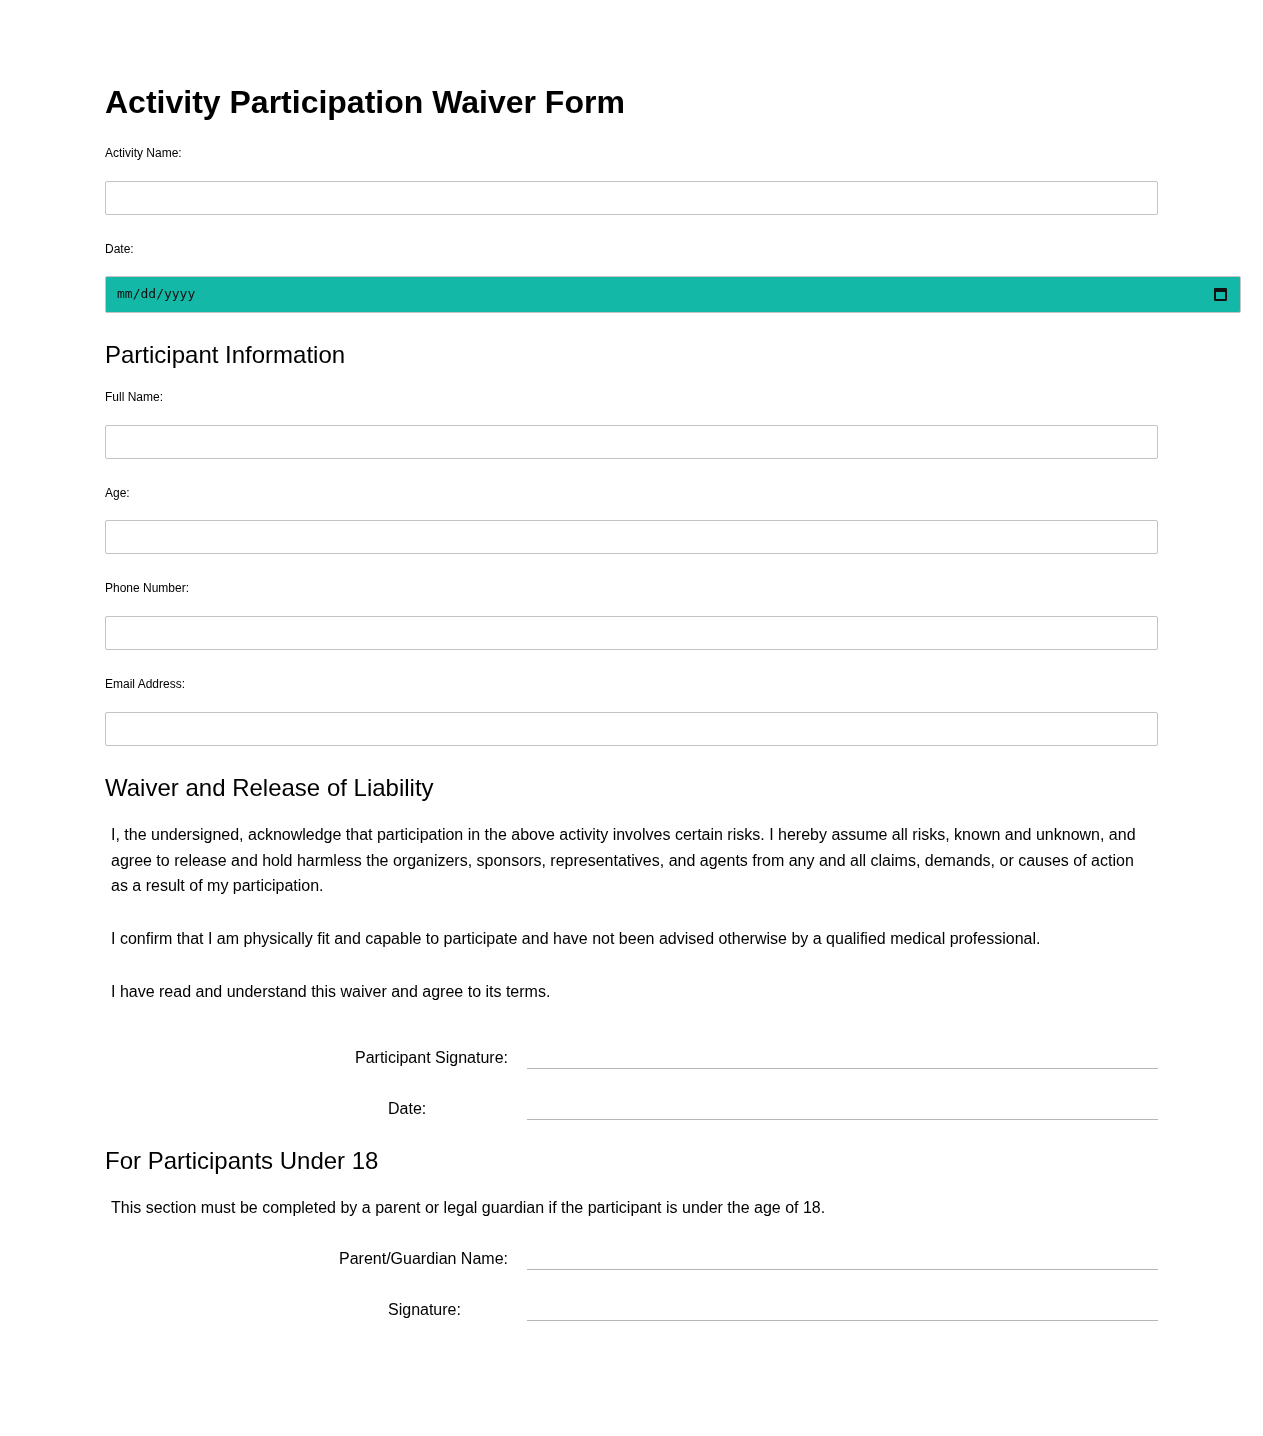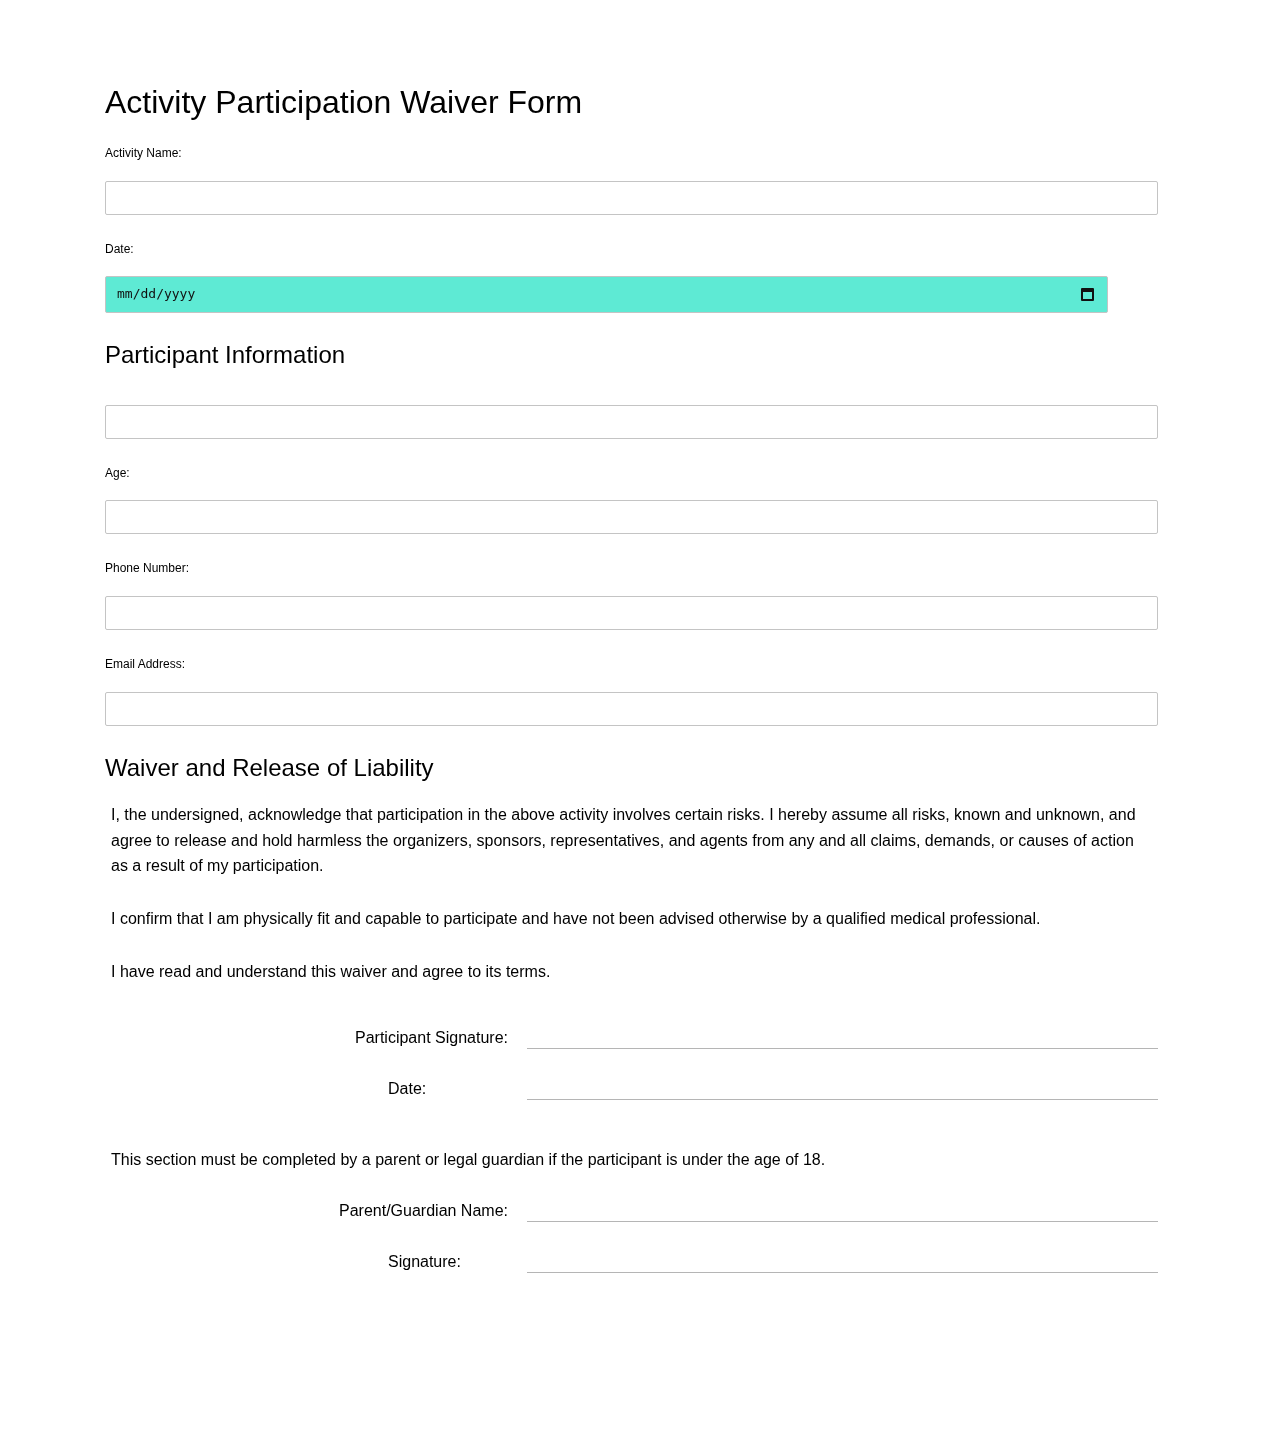--- a/index.html
+++ b/index.html
@@ -12,21 +12,21 @@
       font-size: 16px;
     }
     .container {
       position: relative;
       margin-left: 105px;
       width: 1053px;
       padding-top: 80px;
     }
     h1 {
       font-size: 32px;
-      font-weight: normal;
+      font-weight: bold;
       margin: 0;
       height: 46px;
       line-height: 44px;
     }
     h2 {
       font-size: 24px;
       font-weight: normal;
       margin: 0;
       line-height: 28px;
     }
@@ -41,25 +41,25 @@
       height: 34px;
       border: 1px solid #c4c4c4;
       border-radius: 2px;
       background: #fff;
       padding: 0 10px;
       font-family: "Liberation Sans", sans-serif;
       font-size: 15px;
     }
     .date-input {
       position: relative;
-      width: 1003px;
+      width: 1136px;
       height: 37px;
       border: 1px solid #c4c4c4;
       border-radius: 2px;
-      background: #5eead4;
+      background: #14b8a6;
     }
     .date-input .placeholder {
       position: absolute;
       left: 11px;
       top: 9px;
       font-family: "DejaVu Sans Mono", monospace;
       font-size: 13px;
       color: #111;
       letter-spacing: 0px;
     }
@@ -116,20 +116,21 @@
   <div style="height:17px"></div>
   <div class="date-input">
     <span class="placeholder">mm/dd/yyyy</span>
     <span class="cal-icon"></span>
   </div>
 
   <div style="height:28px"></div>
   <h2>Participant Information</h2>
 
   <div style="height:18px"></div>
+  <label class="label">Full Name:</label>
   <div style="height:18px"></div>
   <input class="text-input" type="text" value="" style="">
 
   <div style="height:24px"></div>
   <label class="label">Age:</label>
   <div style="height:17px"></div>
   <input class="text-input" type="text" value="" style="">
 
   <div style="height:24px"></div>
   <label class="label">Phone Number:</label>
@@ -157,20 +158,21 @@
     <input class="sig-line" type="text" value="" style="">
   </div>
 
   <div style="height:29px"></div>
   <div class="sig-row">
     <span class="sig-label">Date:</span>
     <input class="sig-line" type="text" value="" style="">
   </div>
 
   <div style="height:28px"></div>
+  <h2>For Participants Under 18</h2>
 
   <div style="height:14px"></div>
   <p class="body">This section must be completed by a parent or legal guardian if the participant is under the age of 18.</p>
 
   <div style="height:20px"></div>
   <div class="sig-row">
     <span class="sig-label">Parent/Guardian Name:</span>
     <input class="sig-line" type="text" value="" style="">
   </div>
 

